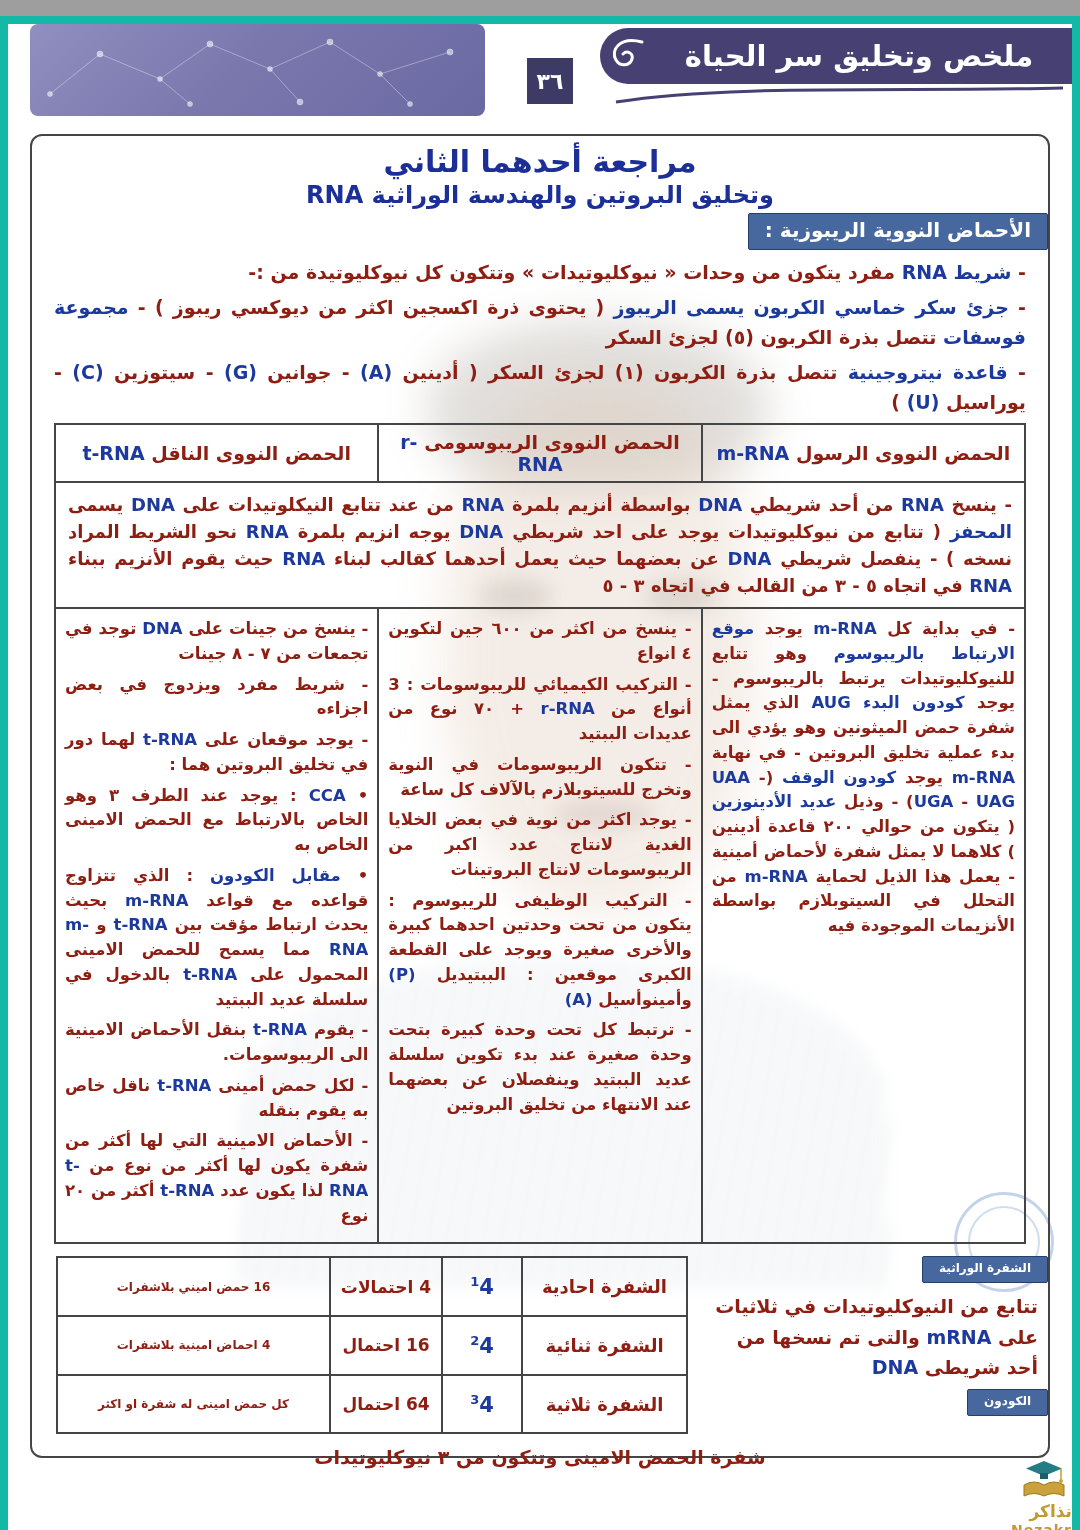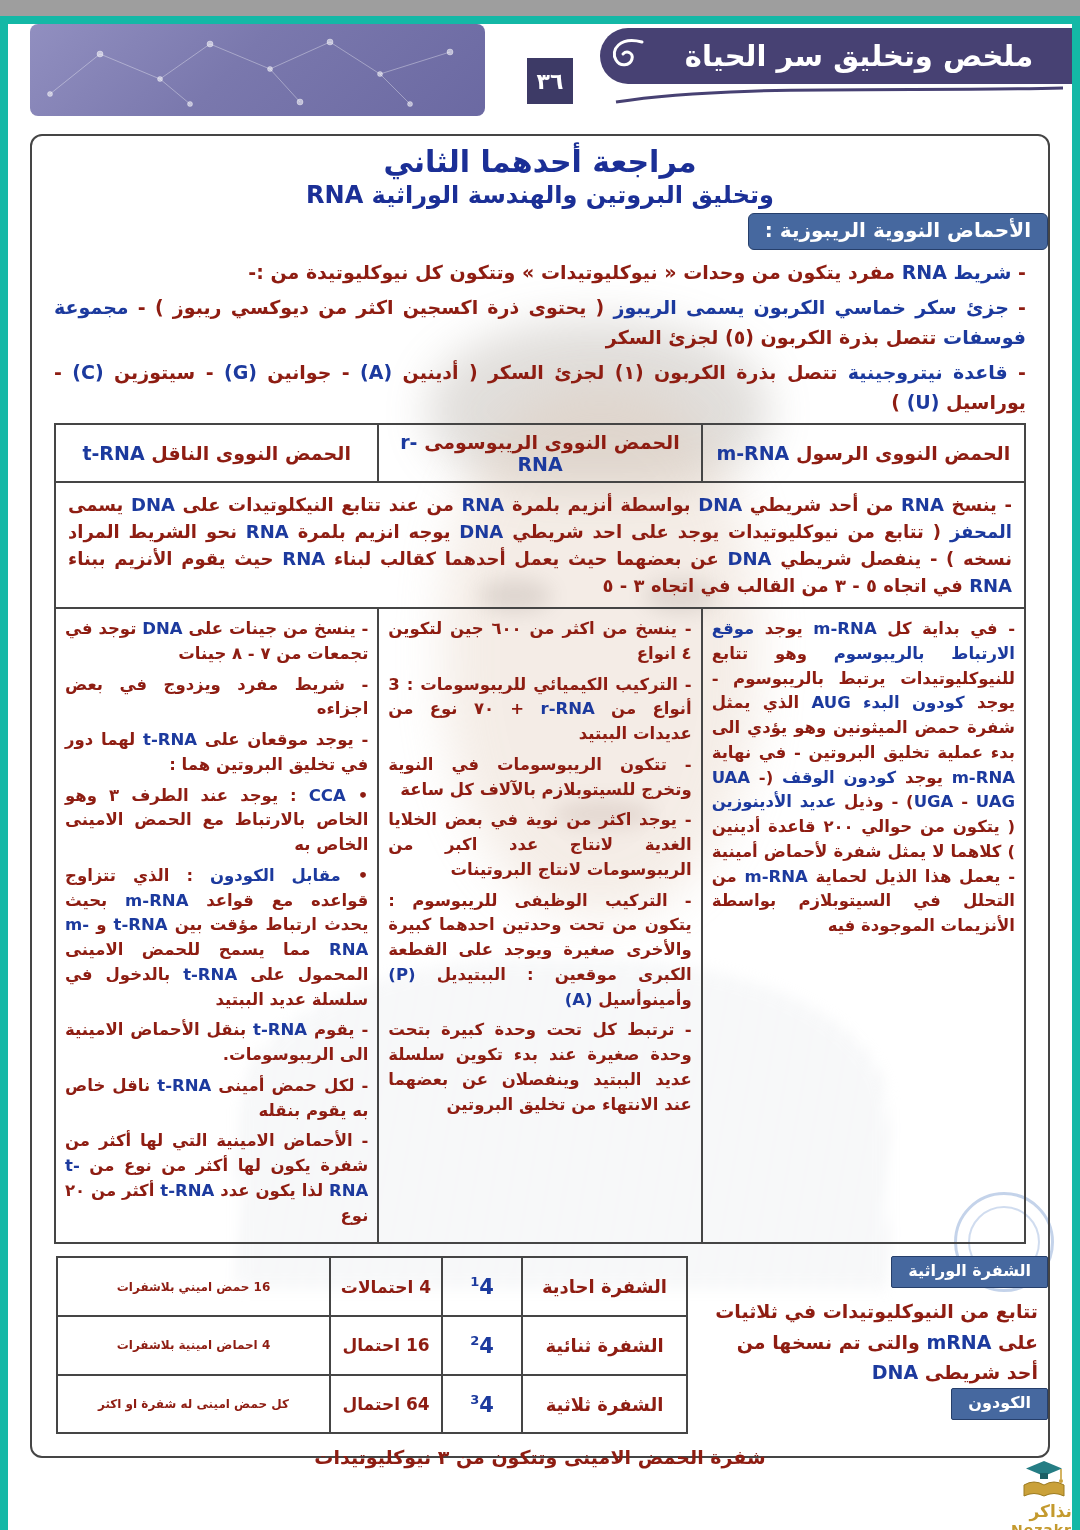--- a/index.html
+++ b/index.html
@@ -32,37 +32,37 @@
   .swoosh { position:absolute; left:600px; top:58px; }
 
   
   .content-box { position:relative; z-index:1; margin:6px 22px 0; height:1324px; border:2px solid #454545;
                  border-radius:12px; padding-top:8px; background:transparent; }
   .title    { text-align:center; color:#1b2f96; font-size:30px; font-weight:bold; }
   .subtitle { text-align:center; color:#1b2f96; font-size:24px; font-weight:bold; direction:ltr; margin-top:2px; }
 
   .badge { width:fit-content; background:#46689f; border:1px solid #263f6b; color:#fff; font-weight:bold;
            padding:4px 16px 7px; border-radius:2px; }
-  .badge-ribo { margin:4px 0 8px; font-size:20px;border-radius:6px; }
+  .badge-ribo { margin:4px 0 8px; font-size:20px; }
 
   .intro { padding:0 22px; color:#8e1d12; font-weight:bold; font-size:19px; line-height:1.55; }
   .intro p { margin-bottom:6px; text-align:justify; }
   .kw { color:#1c3a9e; }
 
   .rna-table { width:calc(100% - 44px); margin:6px 22px 0; border-collapse:collapse; color:#8e1d12;
                font-weight:bold; table-layout:fixed; }
   .rna-table th, .rna-table td { border:2px solid #454545; }
   .rna-table th { font-size:19px; padding:6px 4px; height:40px; }
   .note-cell { font-size:18px; padding:8px 12px; text-align:justify; line-height:1.5; height:100px; }
   .body-row td { vertical-align:top; padding:8px 9px; font-size:16.5px; line-height:1.5; text-align:justify; height:585px; }
   .body-row p { margin-bottom:6px; }
 
   .bottom { display:flex; gap:12px; padding-left:24px; margin-top:12px; height:180px; }
   .bottom-right { width:348px; display:flex; flex-direction:column; }
-  .badge-genetic, .badge-codon { font-size:16px; }
+  .badge-genetic, .badge-codon { font-size:12px; }
   .gdesc { color:#8e1d12; font-weight:bold; font-size:19px; line-height:1.6; padding:8px 10px 0 6px; }
   .badge-codon { margin-top:auto; margin-bottom:20px; }
 
   .code-table { border-collapse:collapse; flex:1; color:#8e1d12; font-weight:bold; height:178px; }
   .code-table td { border:2px solid #454545; text-align:center; vertical-align:middle; padding:4px 8px; }
   .ct-name  { font-size:18px; width:165px; }
   .ct-power { width:80px; font-size:21px; color:#1c3a9e; direction:ltr; }
   .ct-power sup { font-size:13px; }
   .ct-poss  { width:112px; font-size:17px; }
   .ct-note  { font-size:12px; }

